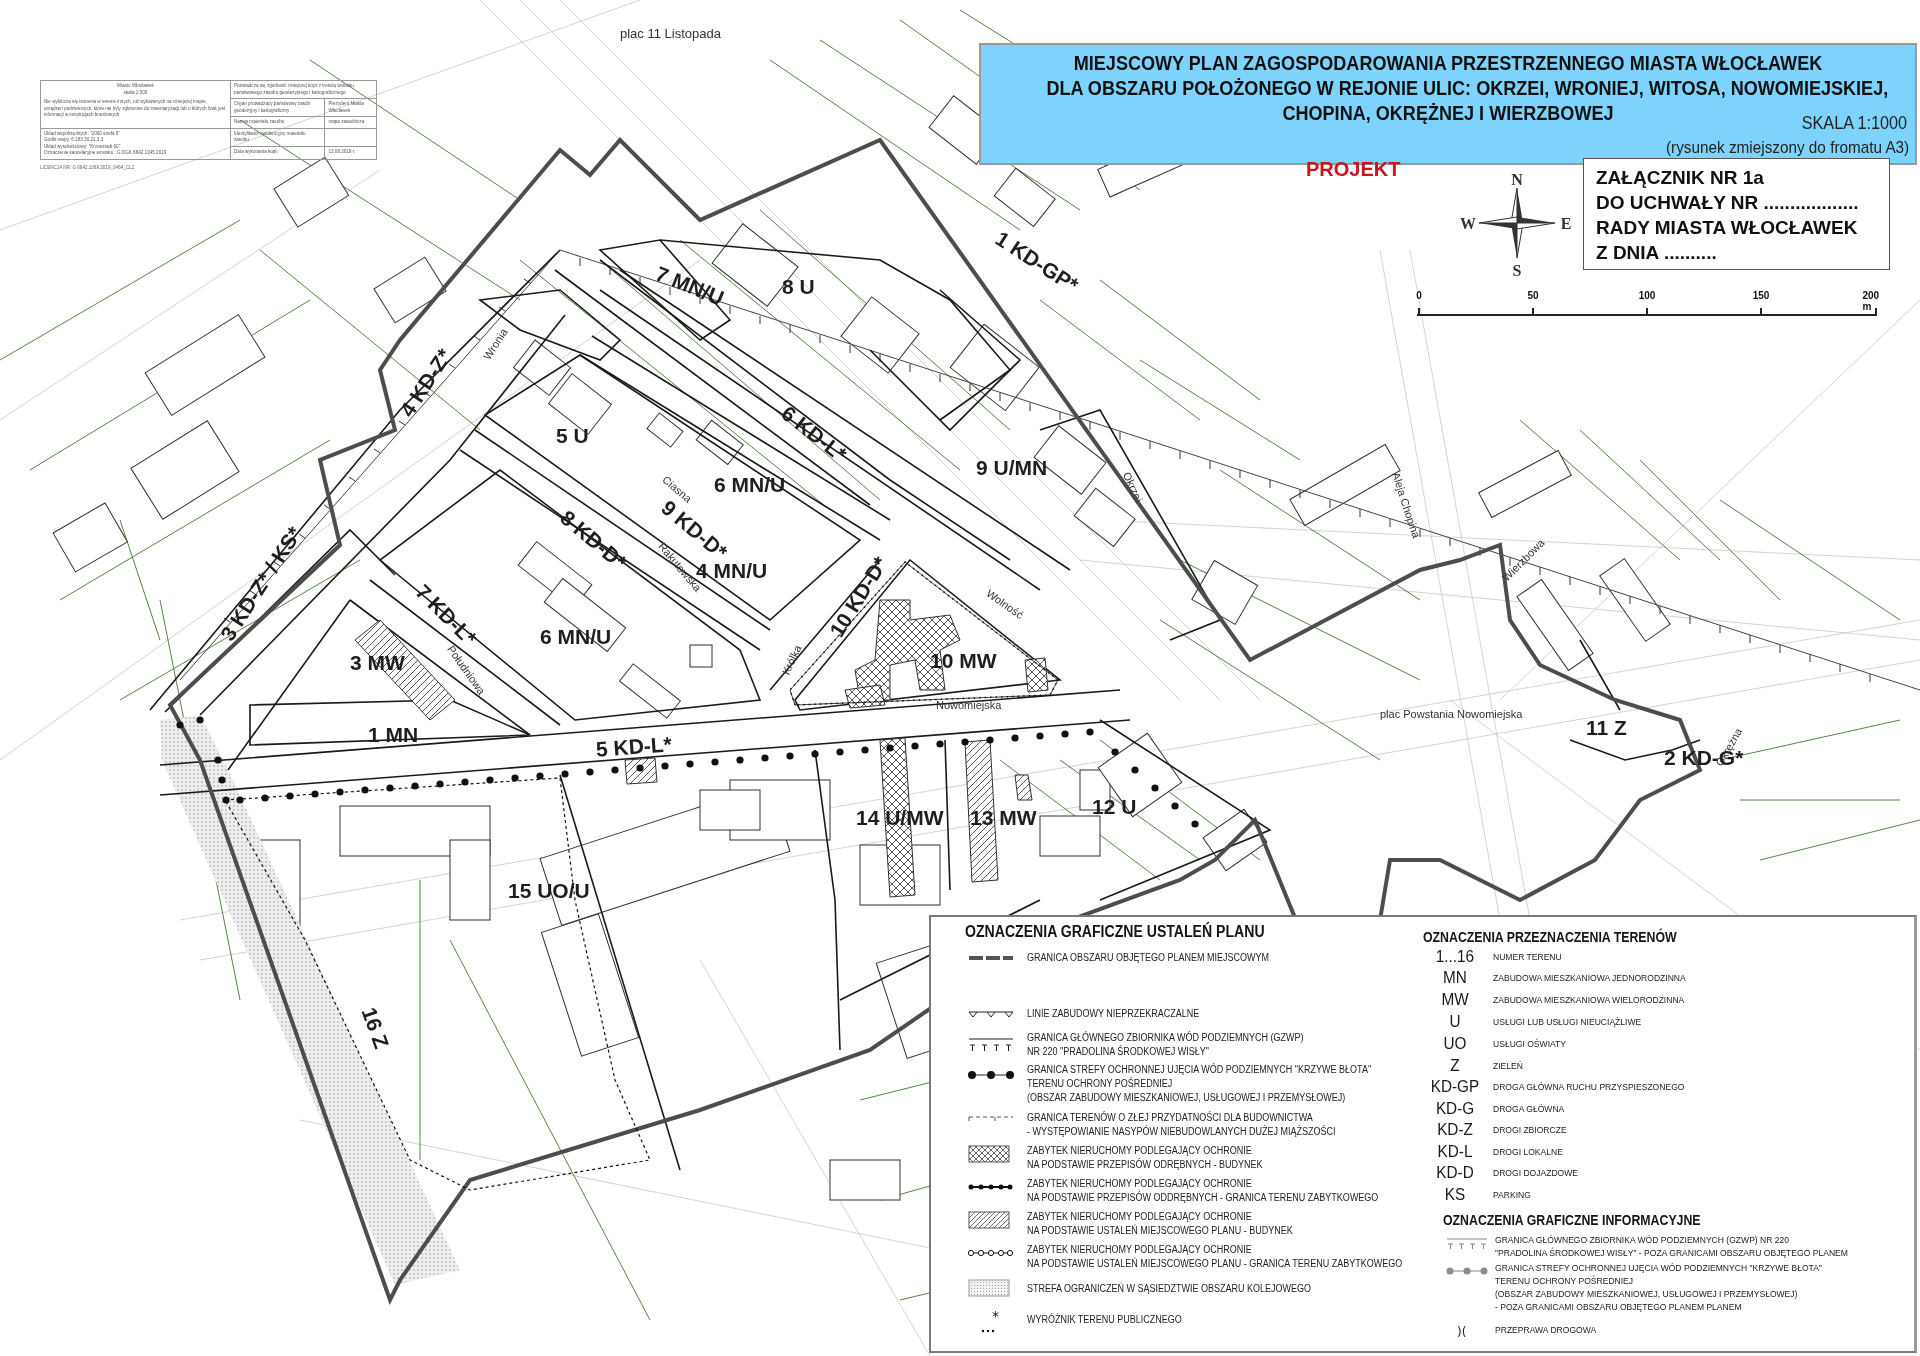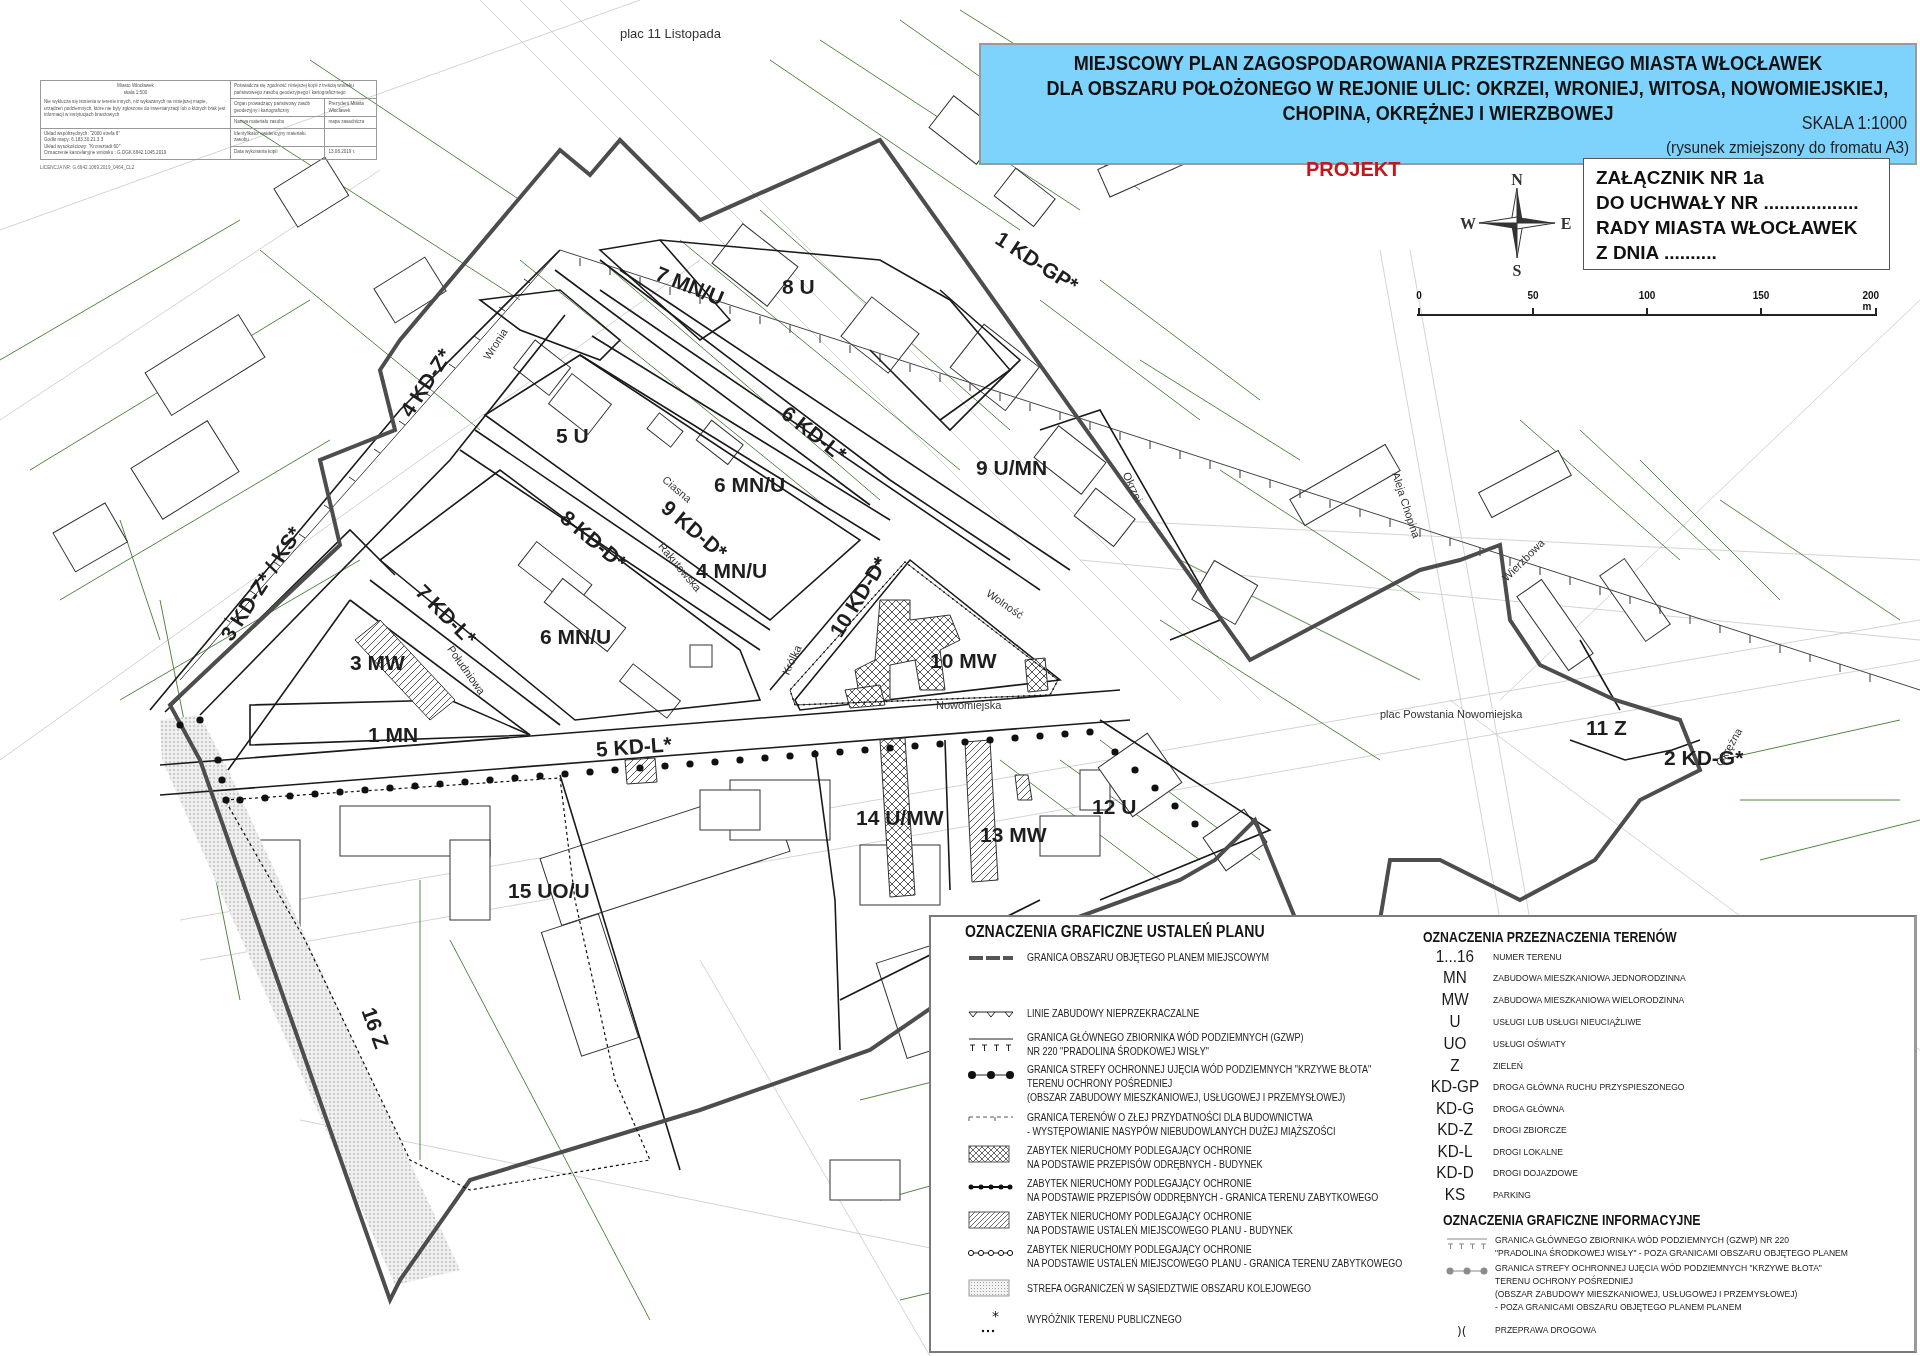--- a/index.html
+++ b/index.html
@@ -290,21 +290,21 @@
   <div class="zone-label" style="left:654px;top:274px;transform:rotate(22deg);">7 MN/U</div>
   <div class="zone-label" style="left:554px;top:528px;transform:rotate(40deg);">8 KD-D*</div>
   <div class="zone-label" style="left:782px;top:275px;">8 U</div>
   <div class="zone-label" style="left:655px;top:518px;transform:rotate(40deg);">9 KD-D*</div>
   <div class="zone-label" style="left:976px;top:456px;">9 U/MN</div>
   <div class="zone-label" style="left:814px;top:585px;transform:rotate(-58deg);">10 KD-D*</div>
   <div class="zone-label" style="left:930px;top:649px;">10 MW</div>
   <div class="zone-label" style="left:1586px;top:716px;">11 Z</div>
   <div class="zone-label" style="left:1664px;top:746px;">2 KD-G*</div>
   <div class="zone-label" style="left:1092px;top:795px;">12 U</div>
-  <div class="zone-label" style="left:970px;top:823px;margin-left:10px;">13 MW</div>
+  <div class="zone-label" style="left:970px;top:806px;">13 MW</div>
   <div class="zone-label" style="left:856px;top:806px;">14 U/MW</div>
   <div class="zone-label" style="left:508px;top:879px;">15 UO/U</div>
   <div class="zone-label" style="left:354px;top:1016px;transform:rotate(70deg);">16 Z</div>
   <div class="zone-label" style="left:990px;top:250px;transform:rotate(33deg);">1 KD-GP*</div>
 </div>
 
 <div id="street-labels">
   <div class="street-label" style="left:478px;top:338px;transform:rotate(-57deg);">Wronia</div>
   <div class="street-label" style="left:660px;top:483px;transform:rotate(40deg);">Ciasna</div>
   <div class="street-label" style="left:650px;top:561px;transform:rotate(50deg);">Rakutowska</div>

